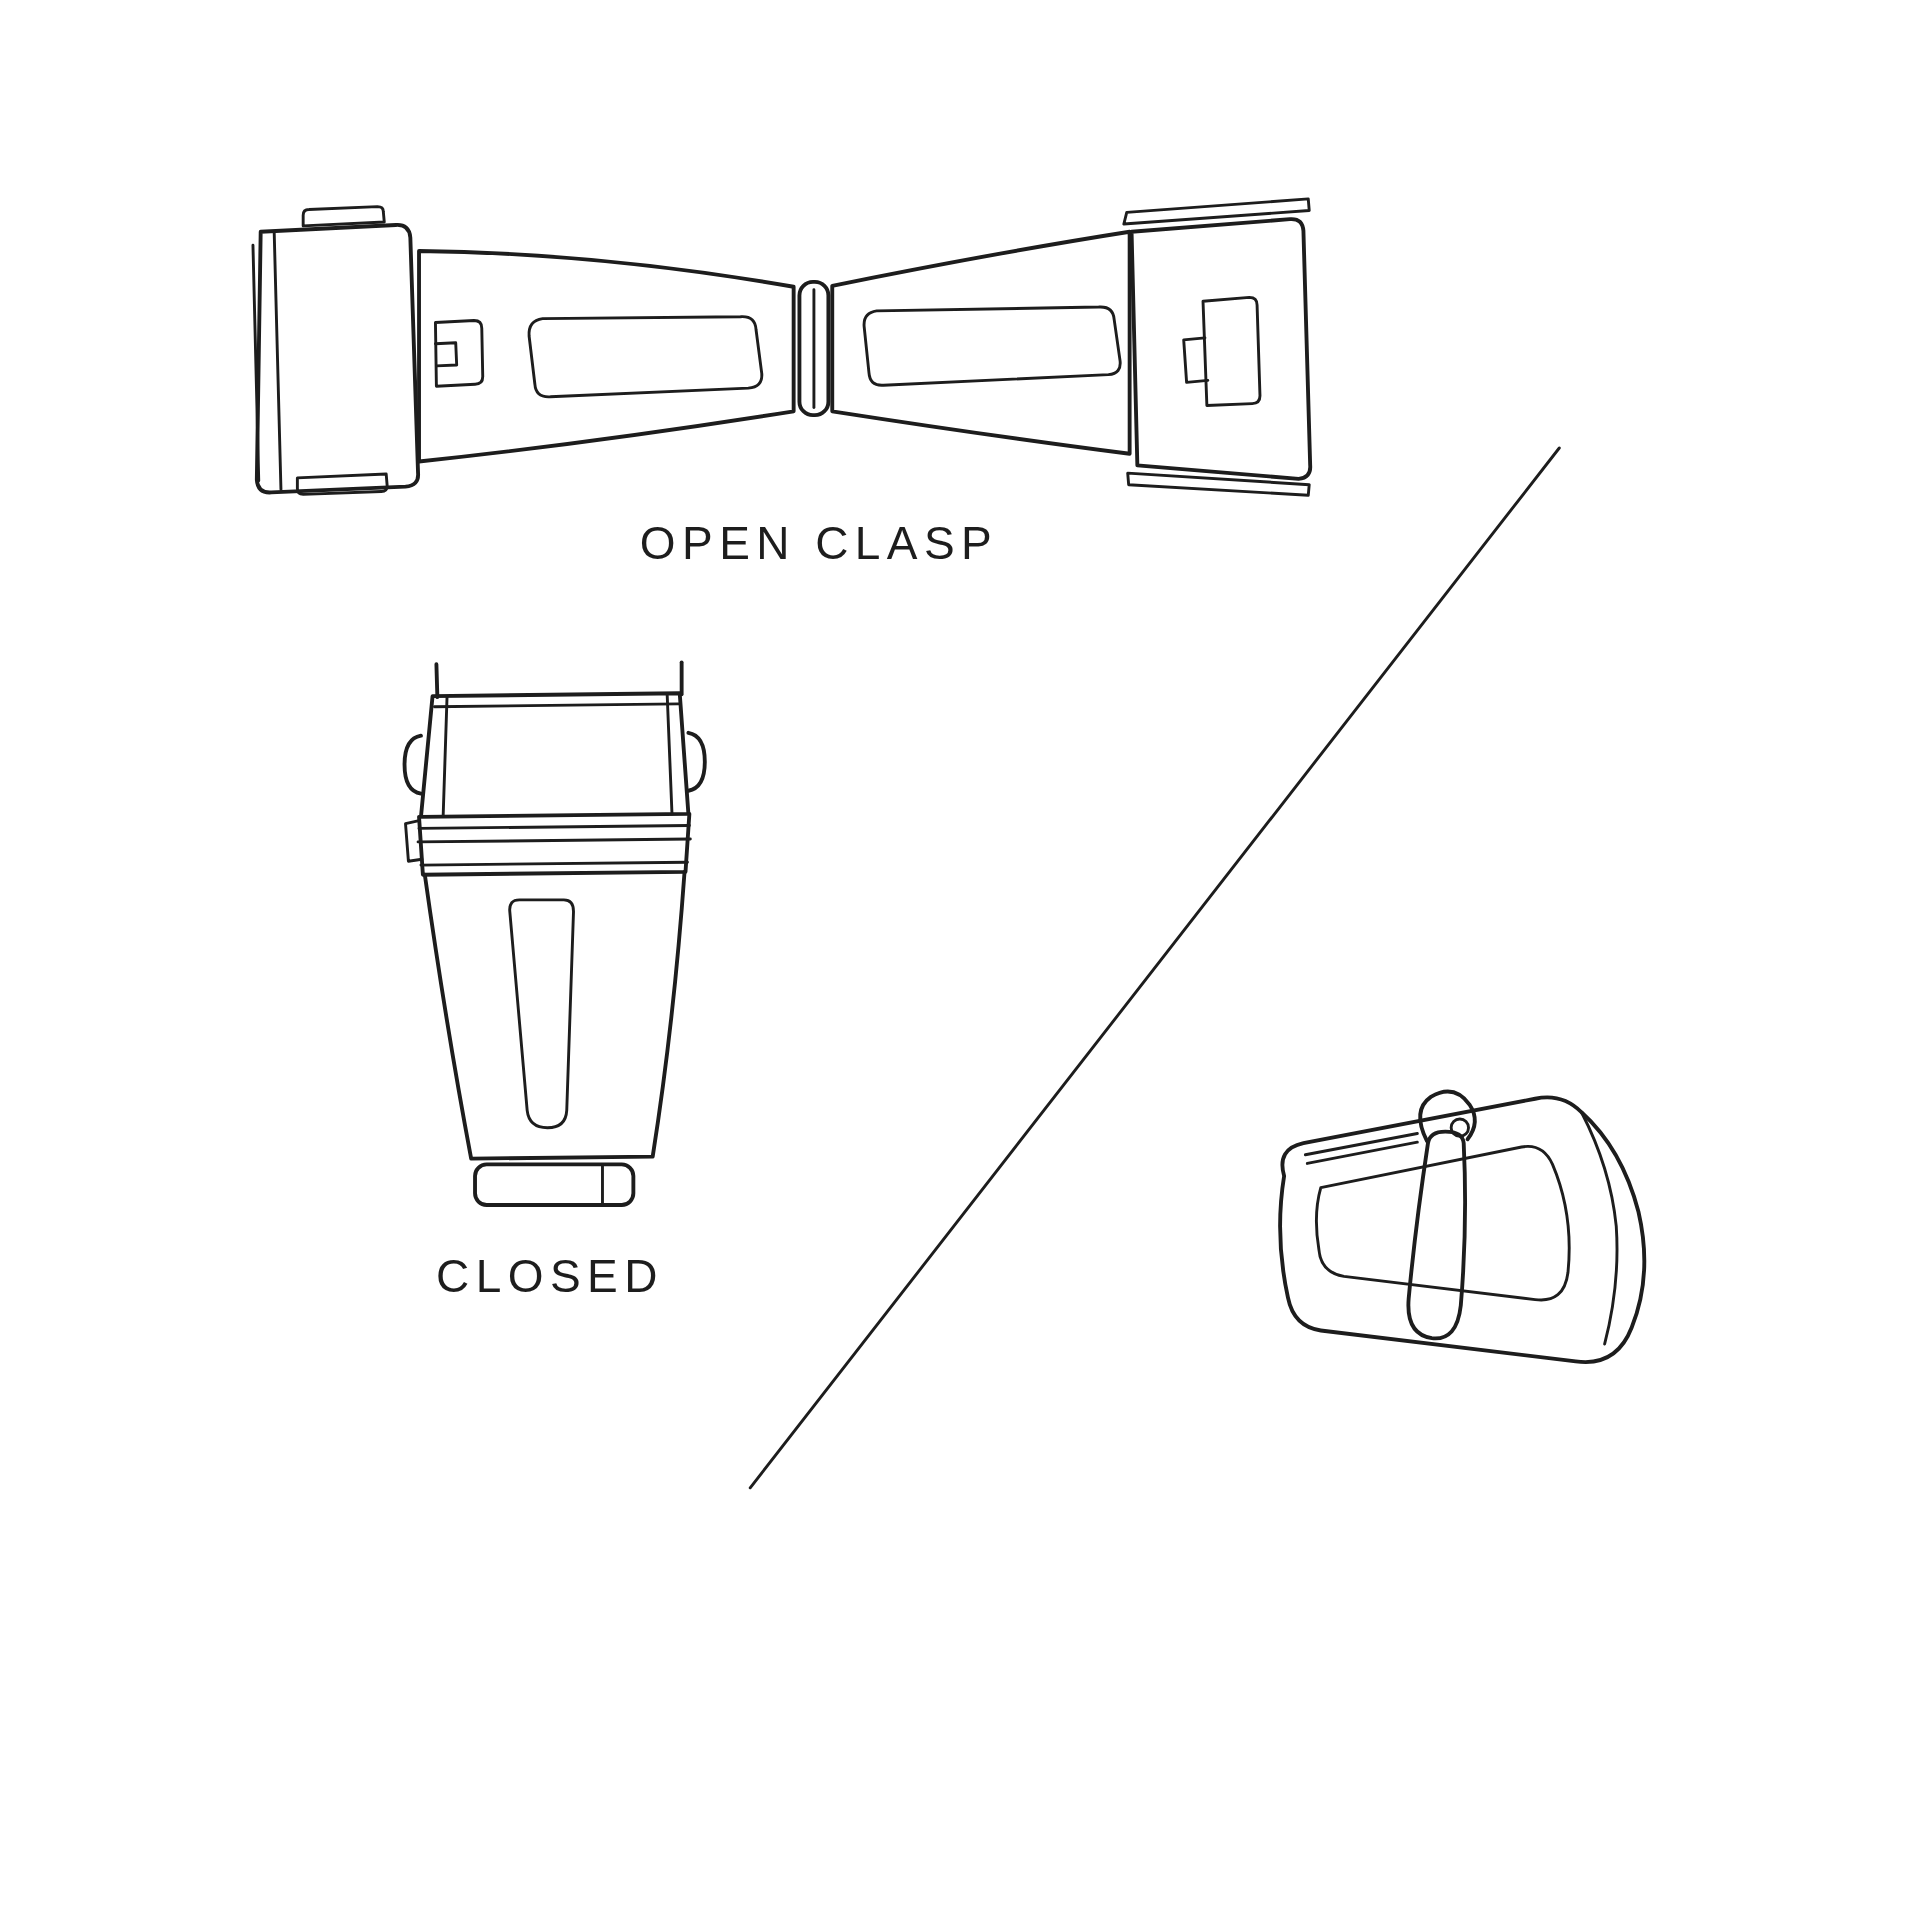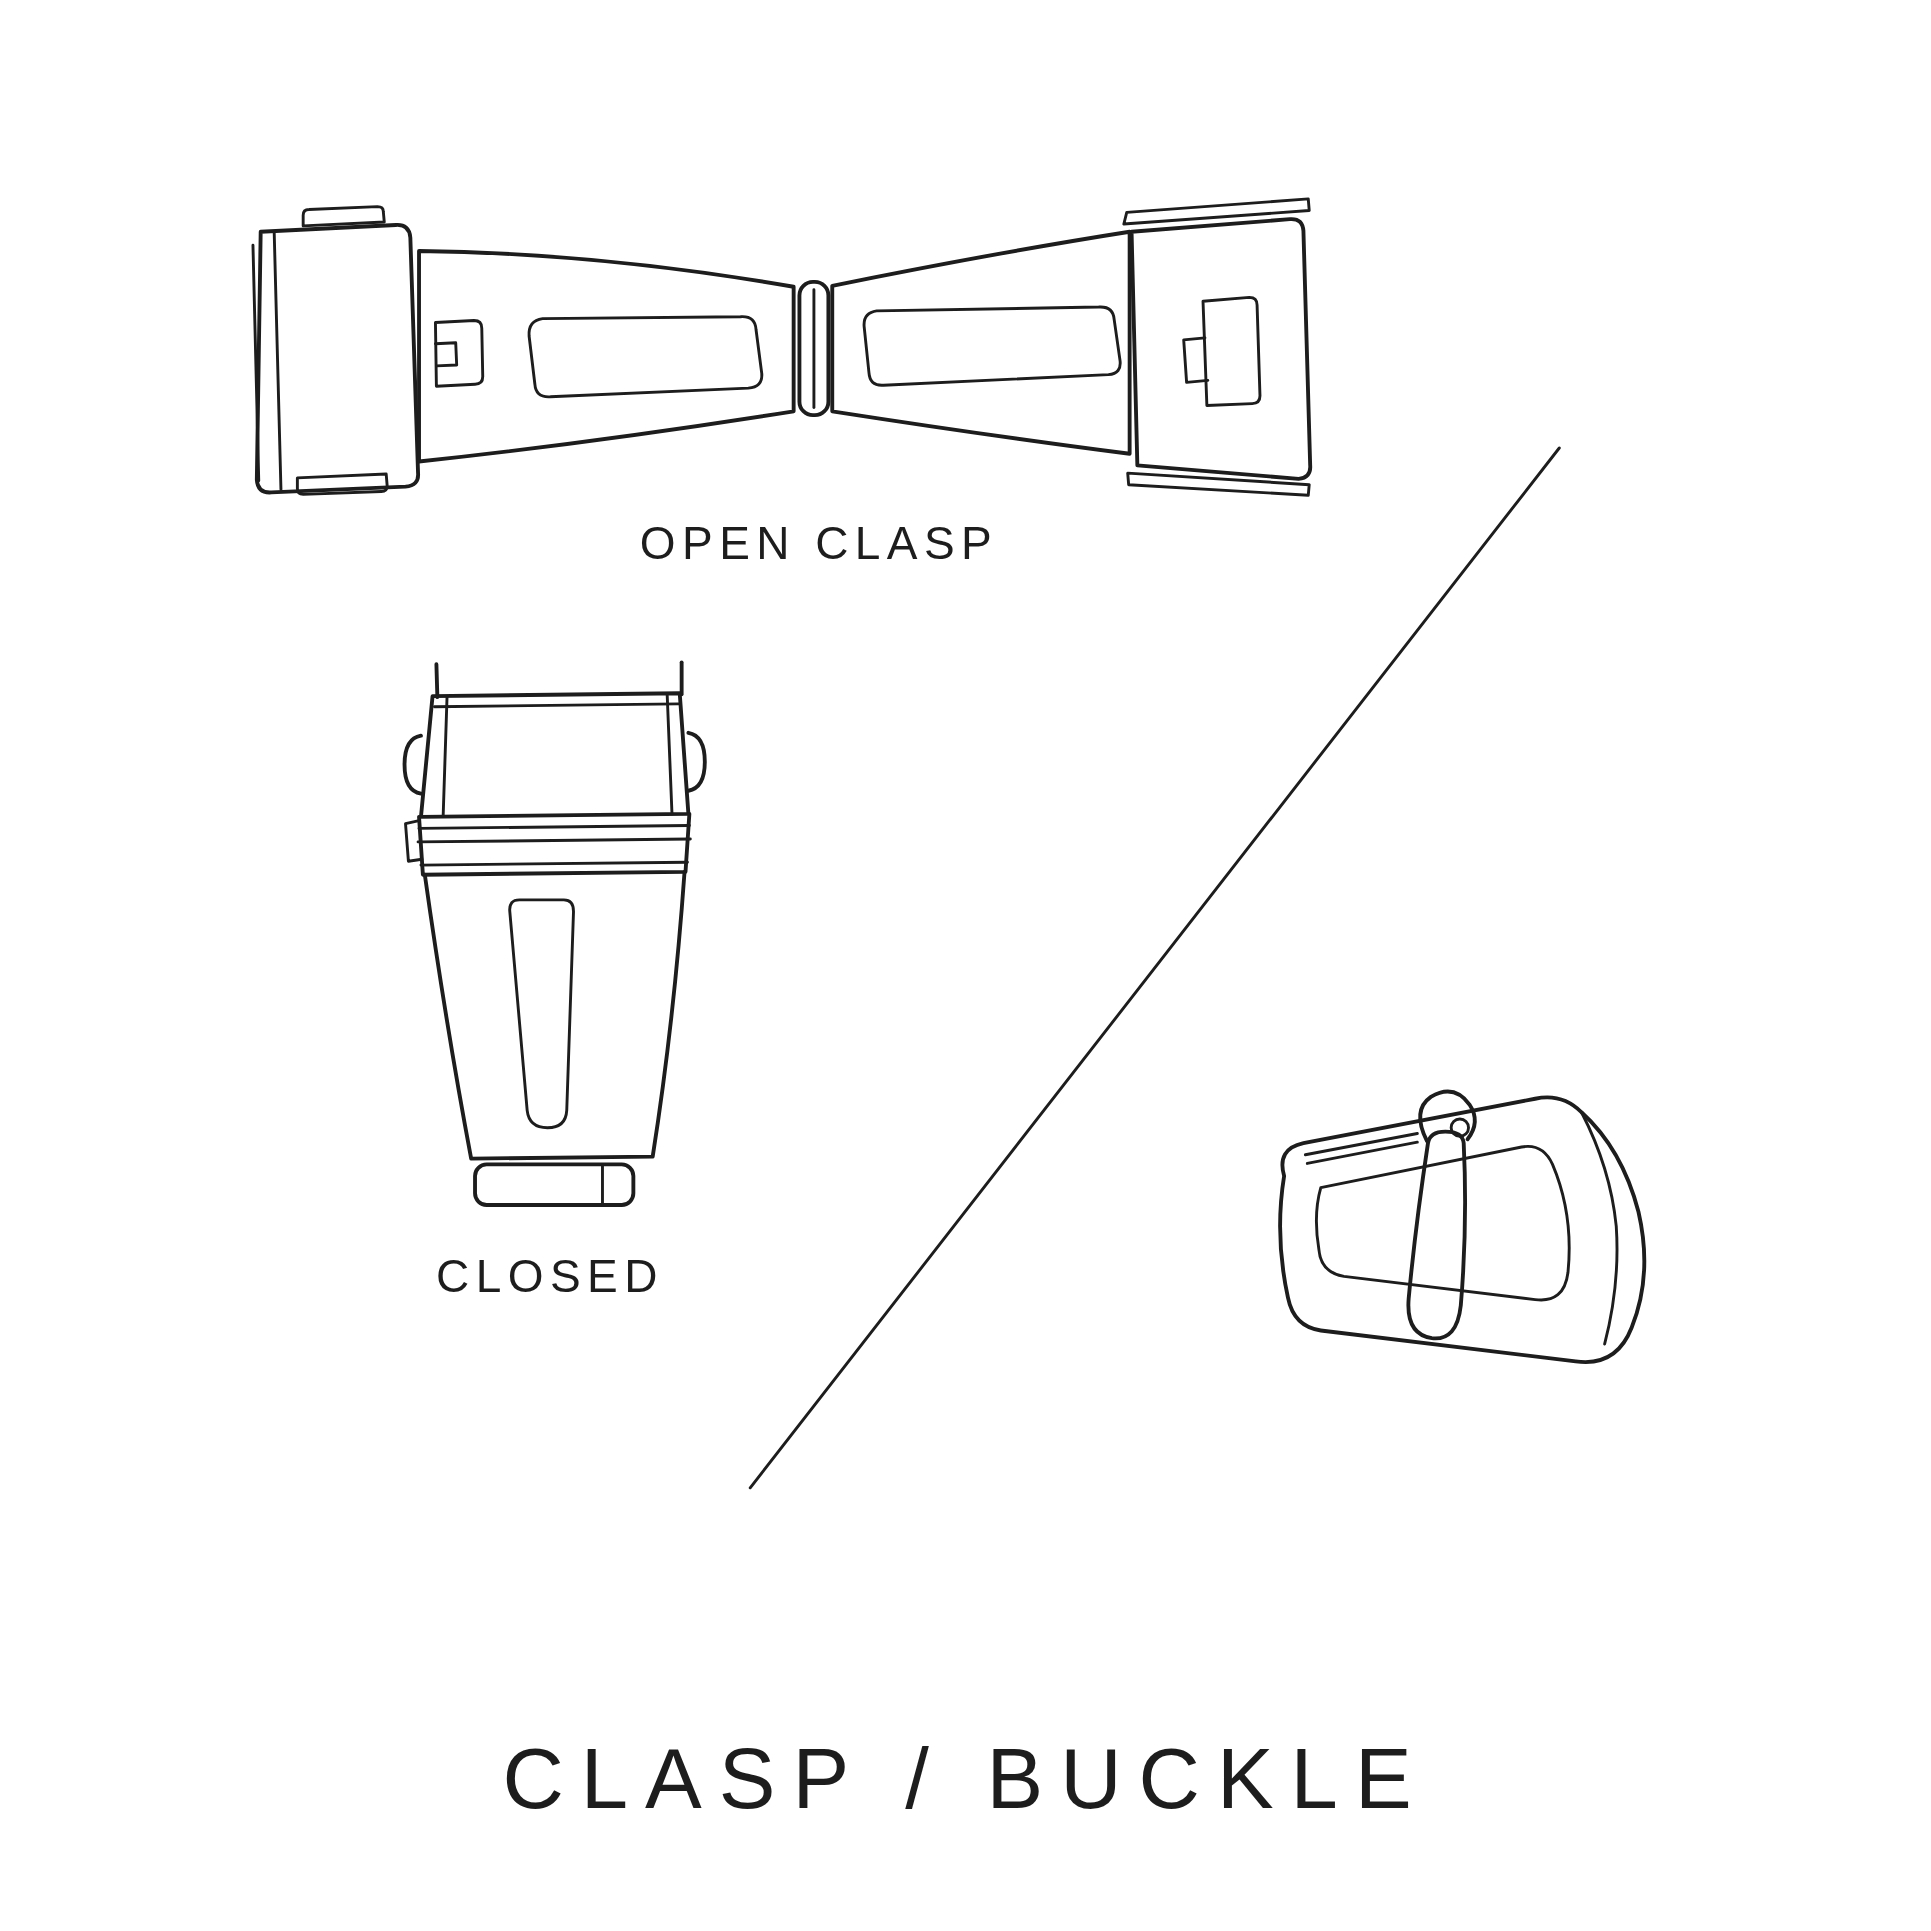--- a/index.html
+++ b/index.html
@@ -141,15 +141,14 @@
       <path class="w4" d="M1478 1182 Q1462 1150 1482 1136 Q1506 1122 1522 1144 Q1534 1162 1520 1180"></path>
 
       <path class="w4" d="M1479 1184 Q1466 1270 1459 1345 Q1456 1382 1483 1386 Q1509 1389 1513 1352 Q1520 1268 1516 1184 Q1515 1172 1497 1172 Q1481 1172 1479 1184 Z"></path>
     </g>
   </svg>
 
   <div class="label label-open">OPEN CLASP</div>
 
   <div class="label label-closed">CLOSED</div>
 
-  <div class="diagram-title">CLASP / BUCKLE</div>
 </div>
 
 
 </body></html>

